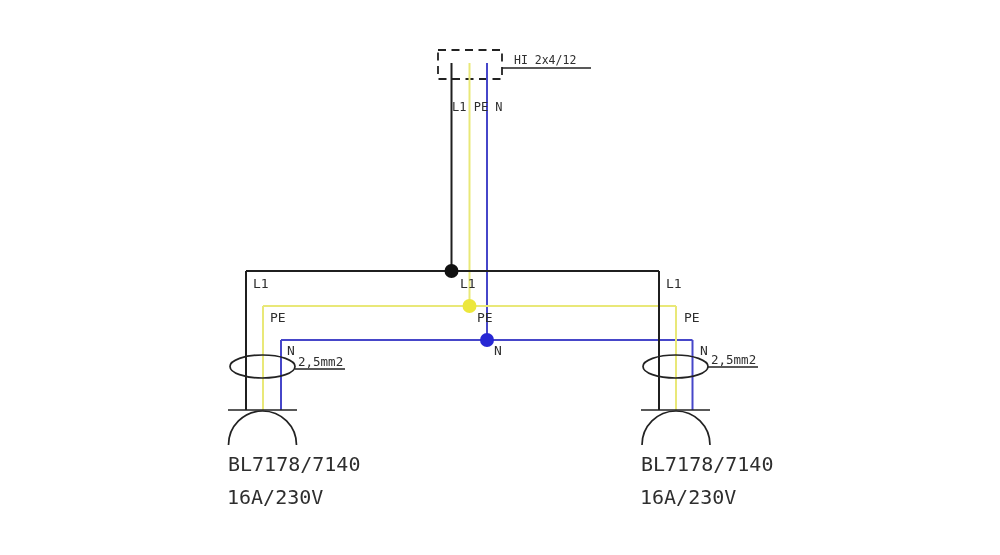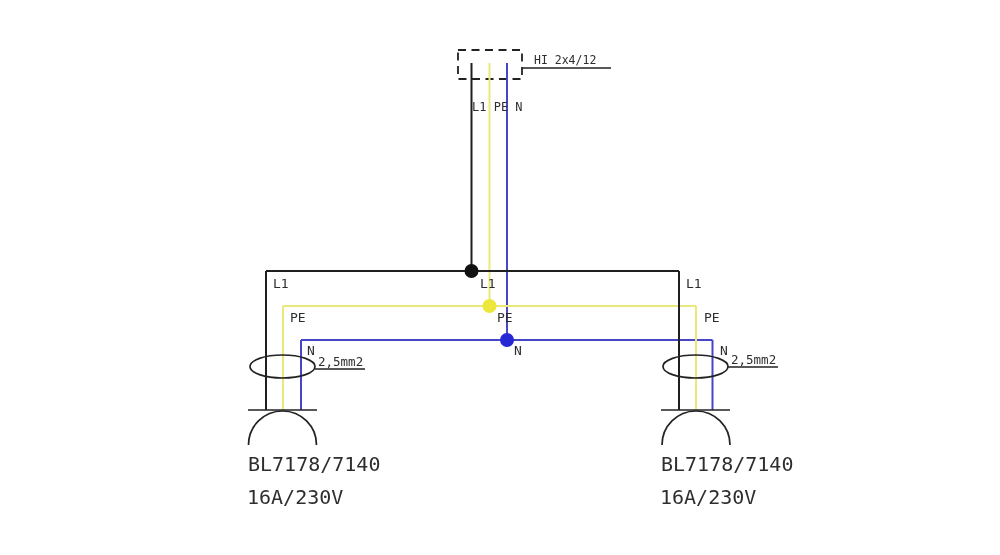--- a/index.html
+++ b/index.html
@@ -7,21 +7,20 @@
     padding: 0;
     background: #ffffff;
     font-family: "DejaVu Sans Mono", "Liberation Mono", monospace;
   }
   .stage {
     position: relative;
     width: 916px;
     height: 555px;
     background: var(--canvas-bg, #ffffff);
     overflow: hidden;
-    padding-left: 20px;
   }
   svg { display: block; }
 
   .wire-l1 { stroke: var(--l1, #1f1f1f); stroke-width: 2; fill: none; }
   .wire-pe { stroke: var(--pe, #e9e878); stroke-width: 2; fill: none; }
   .wire-n  { stroke: var(--n, #4646c9); stroke-width: 2; fill: none; }
 
   .dot-l1 { fill: var(--dot-l1, #111111); stroke: none; }
   .dot-pe { fill: var(--dot-pe, #ece73c); stroke: none; }
   .dot-n  { fill: var(--dot-n, #2727d4); stroke: none; }

